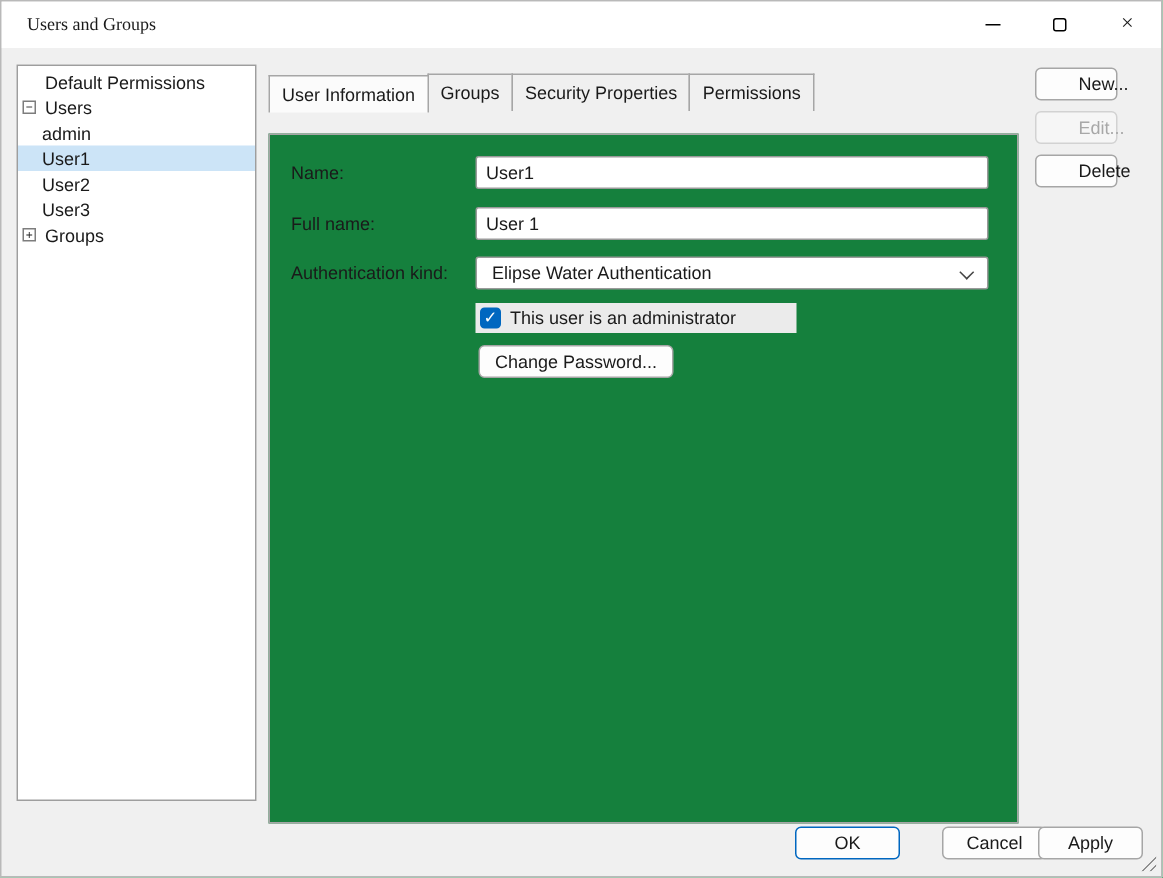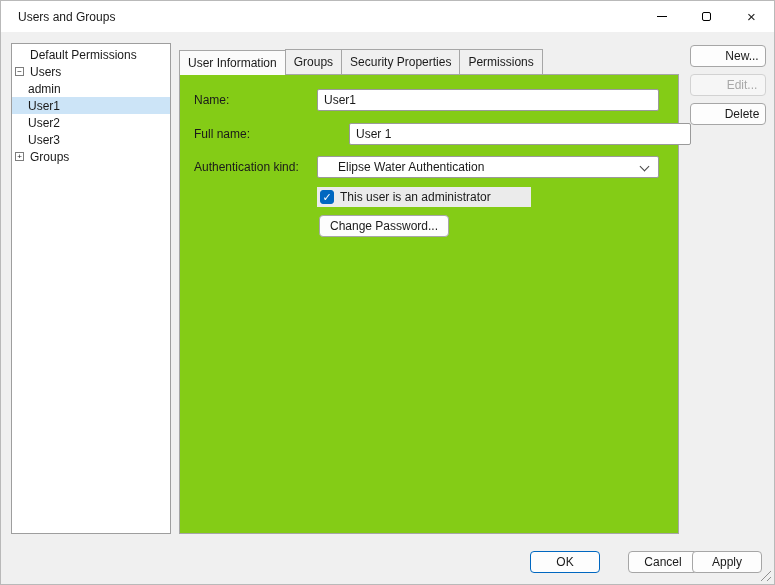--- a/index.html
+++ b/index.html
@@ -3,21 +3,21 @@
 <meta charset="utf-8">
 <style>
   * { box-sizing: border-box; }
   body { margin:0; background:#ffffff; font-family:"Liberation Sans", sans-serif; }
 
   .window { position:relative; width:775px; height:585px; background:#f0f0f0;
             border:1px solid #b9b9b9; font-size:12px; color:#1a1a1a; overflow:hidden; }
 
   
   .titlebar { position:absolute; left:0; top:0; right:0; height:31px; background:#ffffff;
-              display:flex; align-items:center; }
+              display:flex; align-items:center;font-family:Liberation Serif, serif; }
   .title { margin-left:17px; font-size:12px; white-space:nowrap; }
   .winbtns { position:absolute; right:0; top:0; height:31px; display:flex; }
   .winbtn { width:45px; height:31px; display:flex; align-items:center; justify-content:center; }
   .min-glyph { width:10px; height:1px; background:#000; display:block; }
   .max-glyph { width:9px; height:9px; border:1px solid #000; border-radius:2px; display:block; }
   .close-glyph { font-size:15px; line-height:1; }
 
   
   .tree { position:absolute; left:10px; top:42px; width:160px; height:491px;
           background:#ffffff; border:1px solid #9e9e9e; padding-top:2px; }
@@ -26,45 +26,45 @@
   .tree-row.noexp { padding-left:18px; }
   .tree-row.lvl1 { padding-left:16px; }
   .tree-row.sel { background:#cce4f7; }
   .expander { width:9px; height:9px; flex:0 0 9px; border:1px solid #7d7d7d; background:#fff;
               margin-right:6px; display:flex; align-items:center; justify-content:center;
               font-size:8px; line-height:1; }
 
   
   .pushbtn { height:22px; background:#fdfdfd; border:1px solid #a6a6a6; border-radius:4px;
              font-family:"Liberation Sans", sans-serif; font-size:12px; color:#1a1a1a; padding:0; }
-  .side { position:absolute; left:689px; width:76px;padding-left:28px; }
+  .side { position:absolute; left:689px; width:55px;padding-left:28px; }
   .btn-new { top:44px; } .btn-edit { top:73px; } .btn-delete { top:102px; }
   .disabled { color:#a8a8a8; background:#f6f6f6; border-color:#d2d2d2; }
 
   
   .tabstrip { position:absolute; left:178px; top:52px; height:22px; display:flex;
               align-items:flex-end; z-index:2; }
   .tab { border:1px solid #a6a6a6; border-bottom:none; background:#f0f0f0; height:18px;
          margin-bottom:1px; padding:12px 8px; display:flex; align-items:center; white-space:nowrap; }
   .tab + .tab { margin-left:-1px; }
   .tab.active { background:#fbfbfb; height:22px; margin-bottom:0; position:relative; z-index:3; }
 
-  .tabpanel { position:absolute; left:178px; top:73px; width:500px; height:460px;
-              background:#84cc16; border:1px solid #a6a6a6; z-index:1; }
+  .tabpanel { position:absolute; left:178px; top:88px; width:500px; height:460px;
+              background:#15803d; border:1px solid #a6a6a6; z-index:1; }
 
   
   .flabel { position:absolute; left:14px; height:22px; line-height:22px; white-space:nowrap; }
   .lbl-name { top:14px; } .lbl-full { top:48px; } .lbl-auth { top:81px; }
   .textbox { position:absolute; left:137px; width:342px; height:22px; border:1px solid #9a9a9a;
              background:#fff; font-family:"Liberation Sans", sans-serif; font-size:12px;
              padding:0 6px; color:#1a1a1a; border-radius:2px; }
-  .inp-name { top:14px; } .inp-full { top:48px;margin-left:32px; }
+  .inp-name { top:14px; } .inp-full { top:48px; }
   .combo { position:absolute; left:137px; top:81px; width:342px; height:22px;
            border:1px solid #9a9a9a; background:#fff; border-radius:2px;
-           display:flex; align-items:center; padding:0 20px; }
+           display:flex; align-items:center; padding:0 10px; }
   .chevron { position:absolute; right:10px; top:6px; width:7px; height:7px;
              border-right:1.3px solid #454545; border-bottom:1.3px solid #454545;
              transform:rotate(45deg); }
 
   .chk-band { position:absolute; left:137px; top:112px; width:214px; height:20px;
               background:#ebebeb; display:flex; align-items:center; padding-left:3px; }
   .checkbox { width:14px; height:14px; background:#0067c0; border:1px solid #0067c0;
               border-radius:3px; display:flex; align-items:center; justify-content:center; flex:0 0 14px; }
   .check { color:#fff; font-size:11px; line-height:1; }
   .chk-label { margin-left:6px; white-space:nowrap; }

